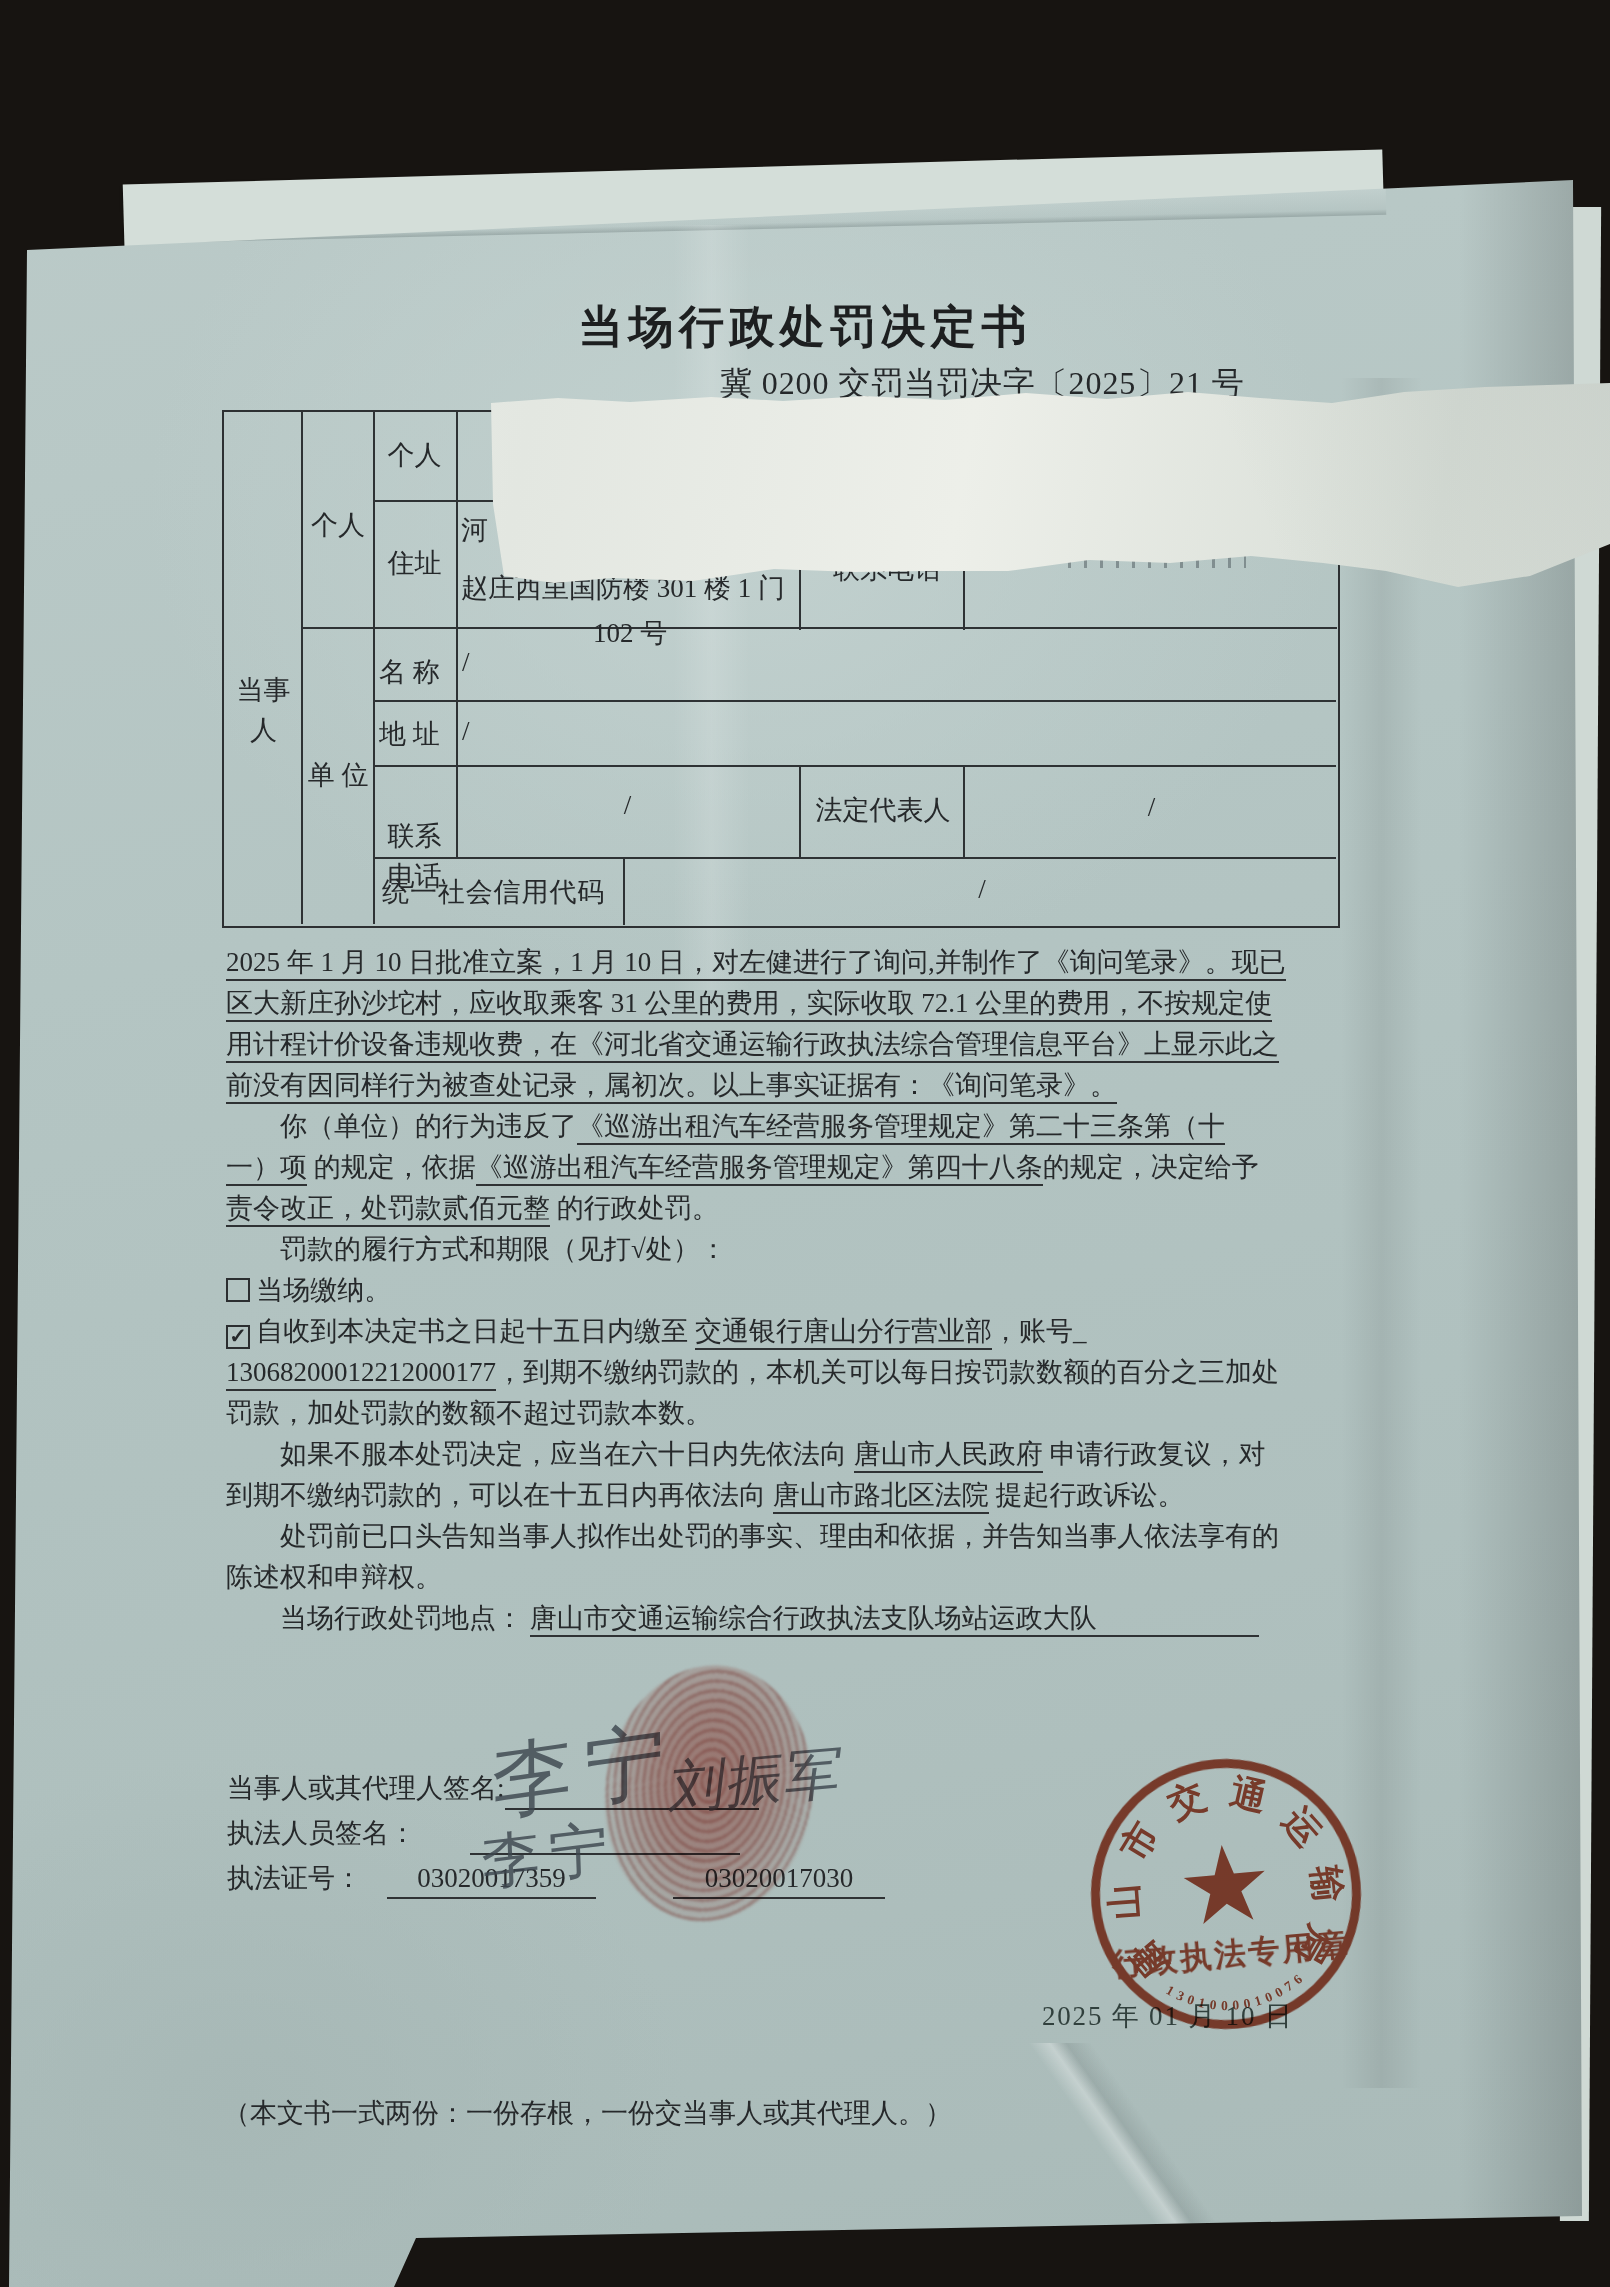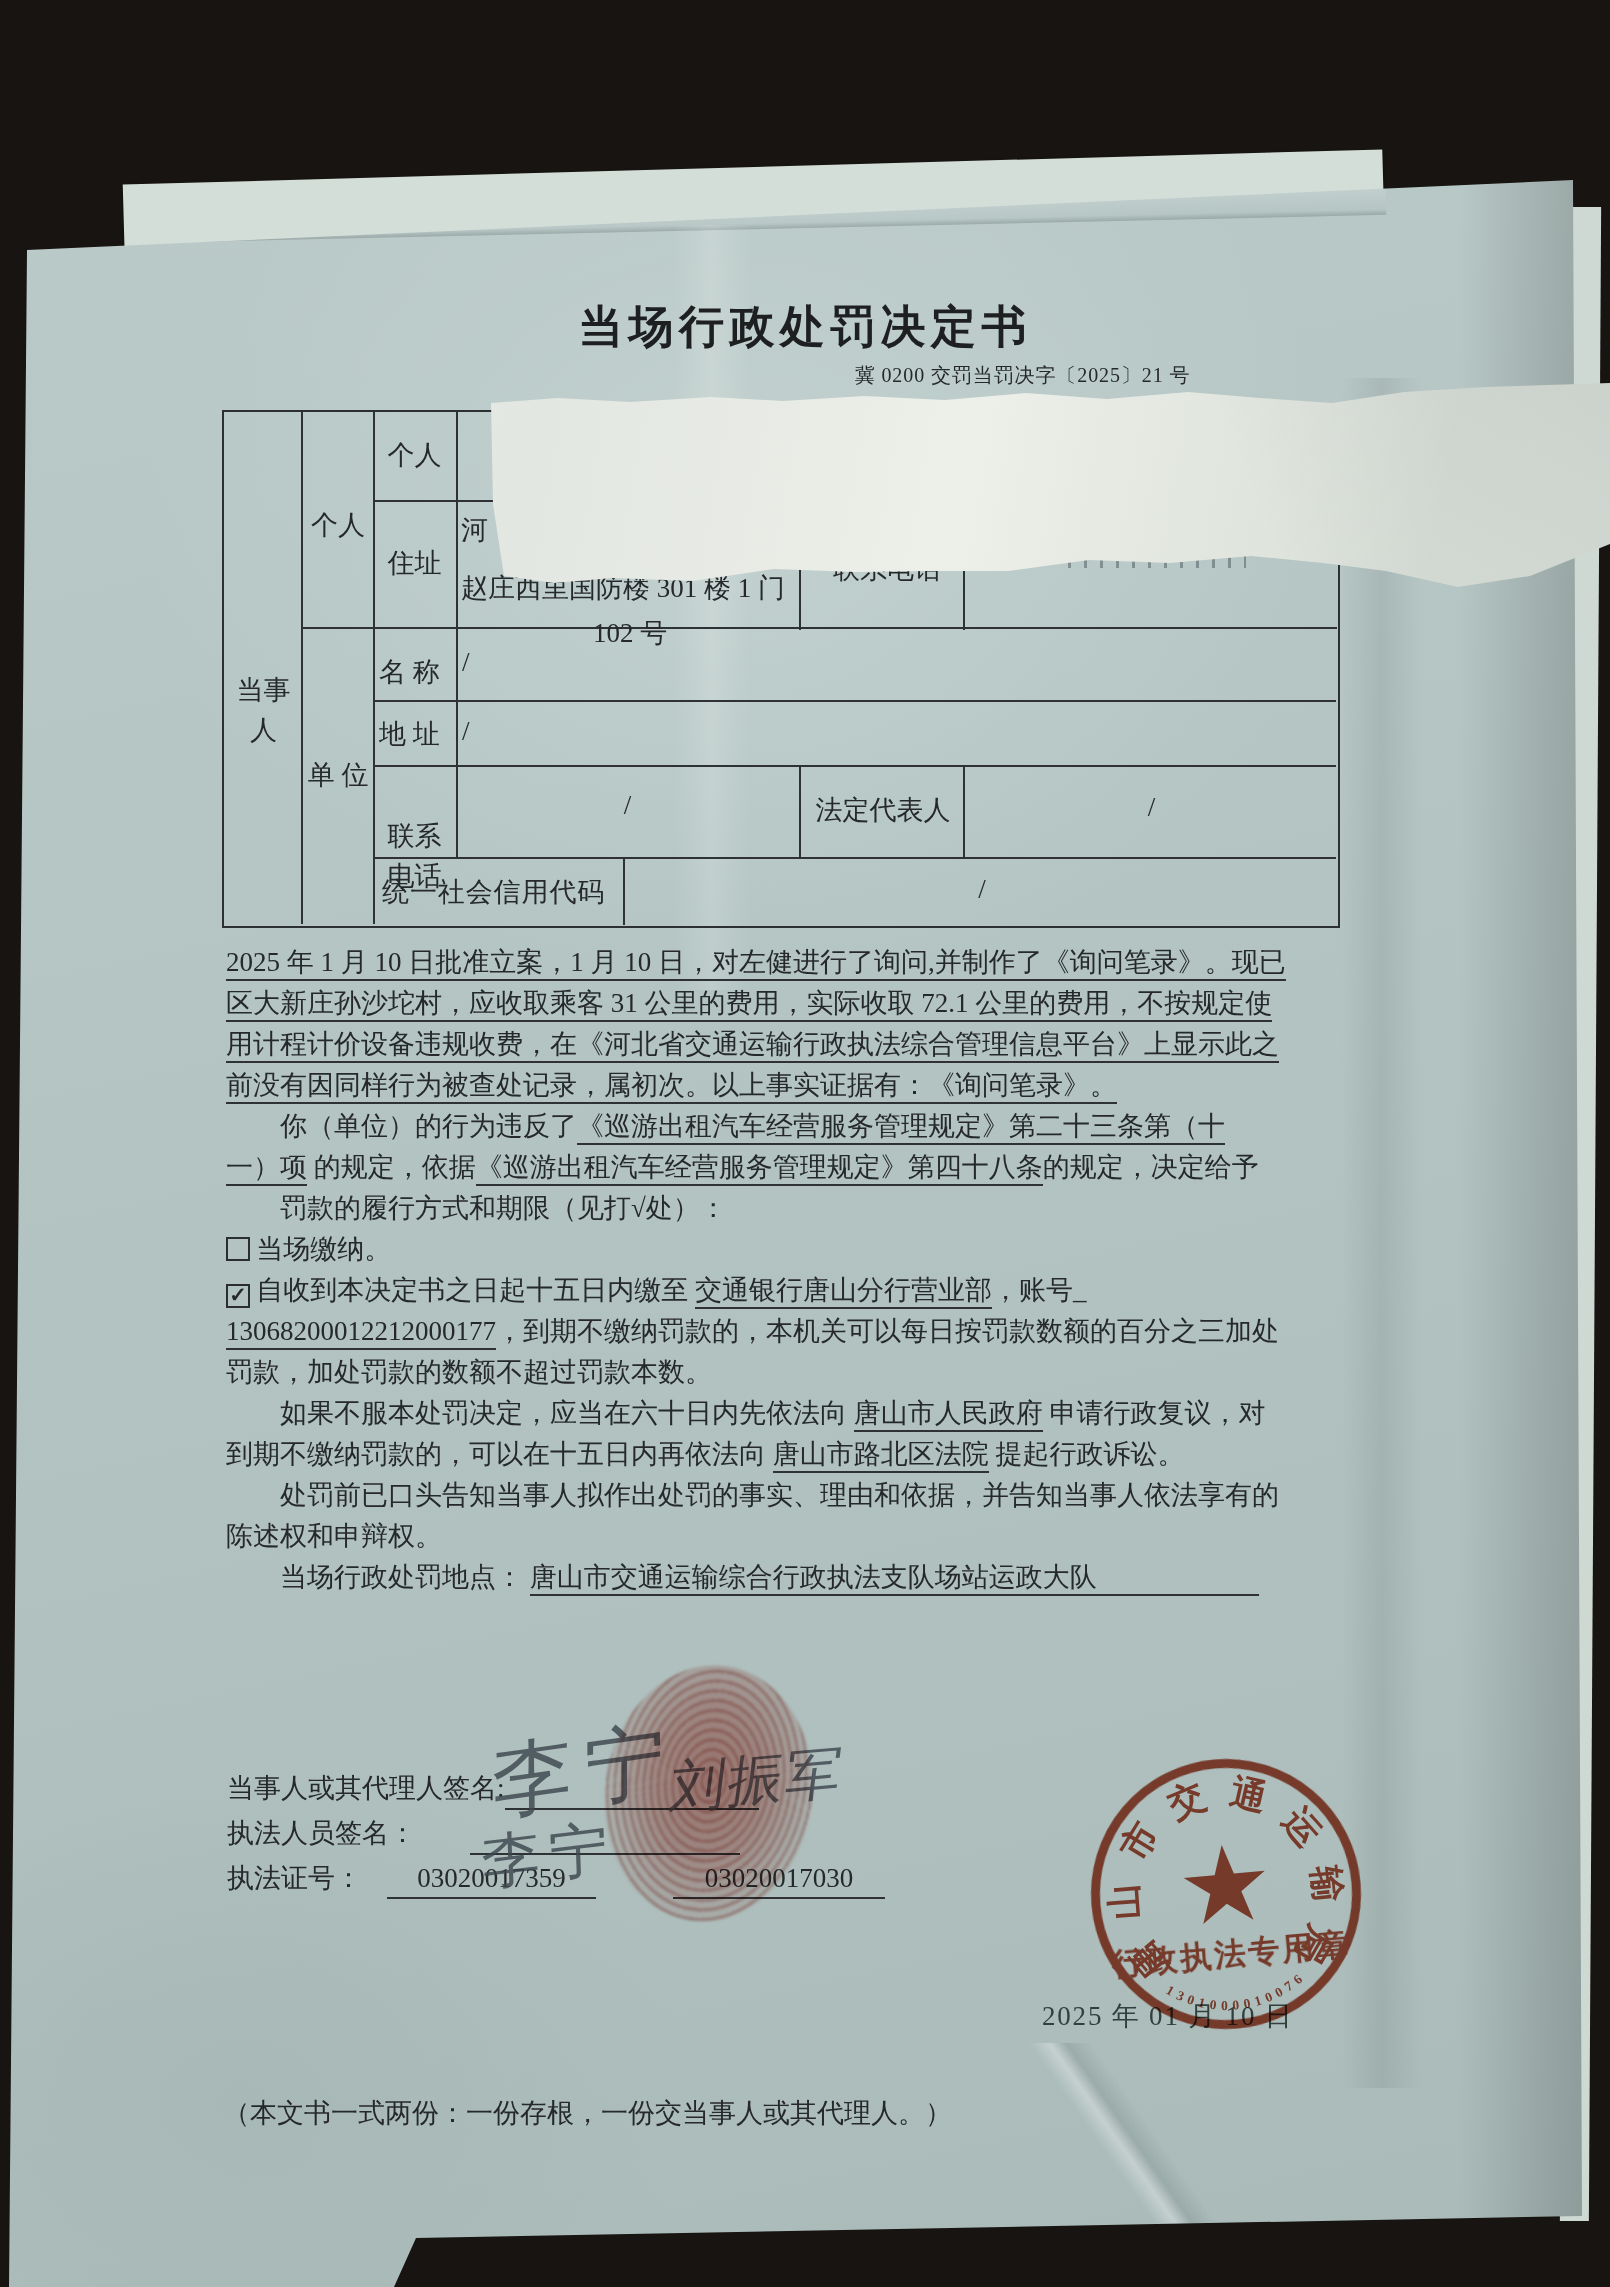--- a/index.html
+++ b/index.html
@@ -23,21 +23,21 @@
        background:linear-gradient(to right,rgba(255,255,255,0),rgba(255,255,255,.15),rgba(255,255,255,0));}
   .fold-right{position:absolute;left:1458px;top:176px;width:126px;height:2048px;
        background:linear-gradient(to right,rgba(0,0,0,0),rgba(0,0,0,.17));}
   .fold-right2{position:absolute;left:1341px;top:378px;width:81px;height:1710px;
        background:linear-gradient(to right,rgba(0,0,0,0),rgba(0,0,0,.07),rgba(0,0,0,0));}
   .crease-br{position:absolute;left:990px;top:2043px;width:270px;height:216px;
        background:linear-gradient(55deg,transparent 45%,rgba(255,255,255,.30) 50%,rgba(40,50,50,.12) 54%,transparent 60%);}
   
   .title{position:absolute;left:0;top:297px;width:1610px;text-align:center;font-size:45px;font-weight:bold;
        color:#1d1f20;letter-spacing:5.4px;font-family:"Liberation Sans","DejaVu Sans",sans-serif;}
-  .docno{position:absolute;left:720px;top:362px;width:605px;text-align:center;font-size:20px;color:#25282a;letter-spacing:0.9px;}
+  .docno{position:absolute;left:720px;top:362px;width:605px;text-align:left;font-size:32px;color:#25282a;letter-spacing:0.9px;}
   
   .tbl{position:absolute;left:222px;top:410px;width:1118px;height:518px;border:2.7px solid #2d3032;box-sizing:border-box;
        font-size:27px;color:#26292b;}
   .l{position:absolute;background:#2e3234;}
   .cell{position:absolute;white-space:nowrap;}
   .ctr{text-align:center;}
   .wrap2{white-space:normal;word-break:break-all;line-height:40px;text-align:center;margin-top:44px;}
   
   .bodytxt{position:absolute;left:226px;top:942px;width:1152px;font-size:27px;color:#26292b;}
   .bl{height:41px;line-height:41px;white-space:nowrap;}
@@ -144,20 +144,21 @@
       <div class="cell ctr" style="left:404px;top:462px;width:708px">/</div>
     </div>
 
     <div class="bodytxt">
         <div class="bl"><span class="useg">2025 年 1 月 10 日批准立案，1 月 10 日，对左健进行了询问,并制作了《询问笔录》。现已</span></div>
         <div class="bl"><span class="useg">区大新庄孙沙坨村，应收取乘客 31 公里的费用，实际收取 72.1 公里的费用，不按规定使</span></div>
         <div class="bl"><span class="useg">用计程计价设备违规收费，在《河北省交通运输行政执法综合管理信息平台》上显示此之</span></div>
         <div class="bl"><span class="useg">前没有因同样行为被查处记录，属初次。以上事实证据有：《询问笔录》。</span></div>
         <div class="bl"><span>　　你（单位）的行为违反了</span><span class="useg">《巡游出租汽车经营服务管理规定》第二十三条第（十</span></div>
         <div class="bl"><span class="useg">一）项</span><span> 的规定，依据</span><span class="useg">《巡游出租汽车经营服务管理规定》第四十八条</span><span>的规定，决定给予</span></div>
+        <div class="bl"><span class="useg">责令改正，处罚款贰佰元整</span><span> 的行政处罚。</span></div>
         <div class="bl"><span>　　罚款的履行方式和期限（见打√处）：</span></div>
         <div class="bl"><span class="cbox"></span><span>当场缴纳。</span></div>
         <div class="bl"><span class="cbox">✓</span><span>自收到本决定书之日起十五日内缴至 </span><span class="useg">交通银行唐山分行营业部</span><span>，账号_</span></div>
         <div class="bl"><span class="useg">13068200012212000177</span><span>，到期不缴纳罚款的，本机关可以每日按罚款数额的百分之三加处</span></div>
         <div class="bl"><span>罚款，加处罚款的数额不超过罚款本数。</span></div>
         <div class="bl"><span>　　如果不服本处罚决定，应当在六十日内先依法向 </span><span class="useg">唐山市人民政府</span><span> 申请行政复议，对</span></div>
         <div class="bl"><span>到期不缴纳罚款的，可以在十五日内再依法向 </span><span class="useg">唐山市路北区法院</span><span> 提起行政诉讼。</span></div>
         <div class="bl"><span>　　处罚前已口头告知当事人拟作出处罚的事实、理由和依据，并告知当事人依法享有的</span></div>
         <div class="bl"><span>陈述权和申辩权。</span></div>
         <div class="bl"><span>　　当场行政处罚地点： </span><span class="useg">唐山市交通运输综合行政执法支队场站运政大队　　　　　　</span></div>

